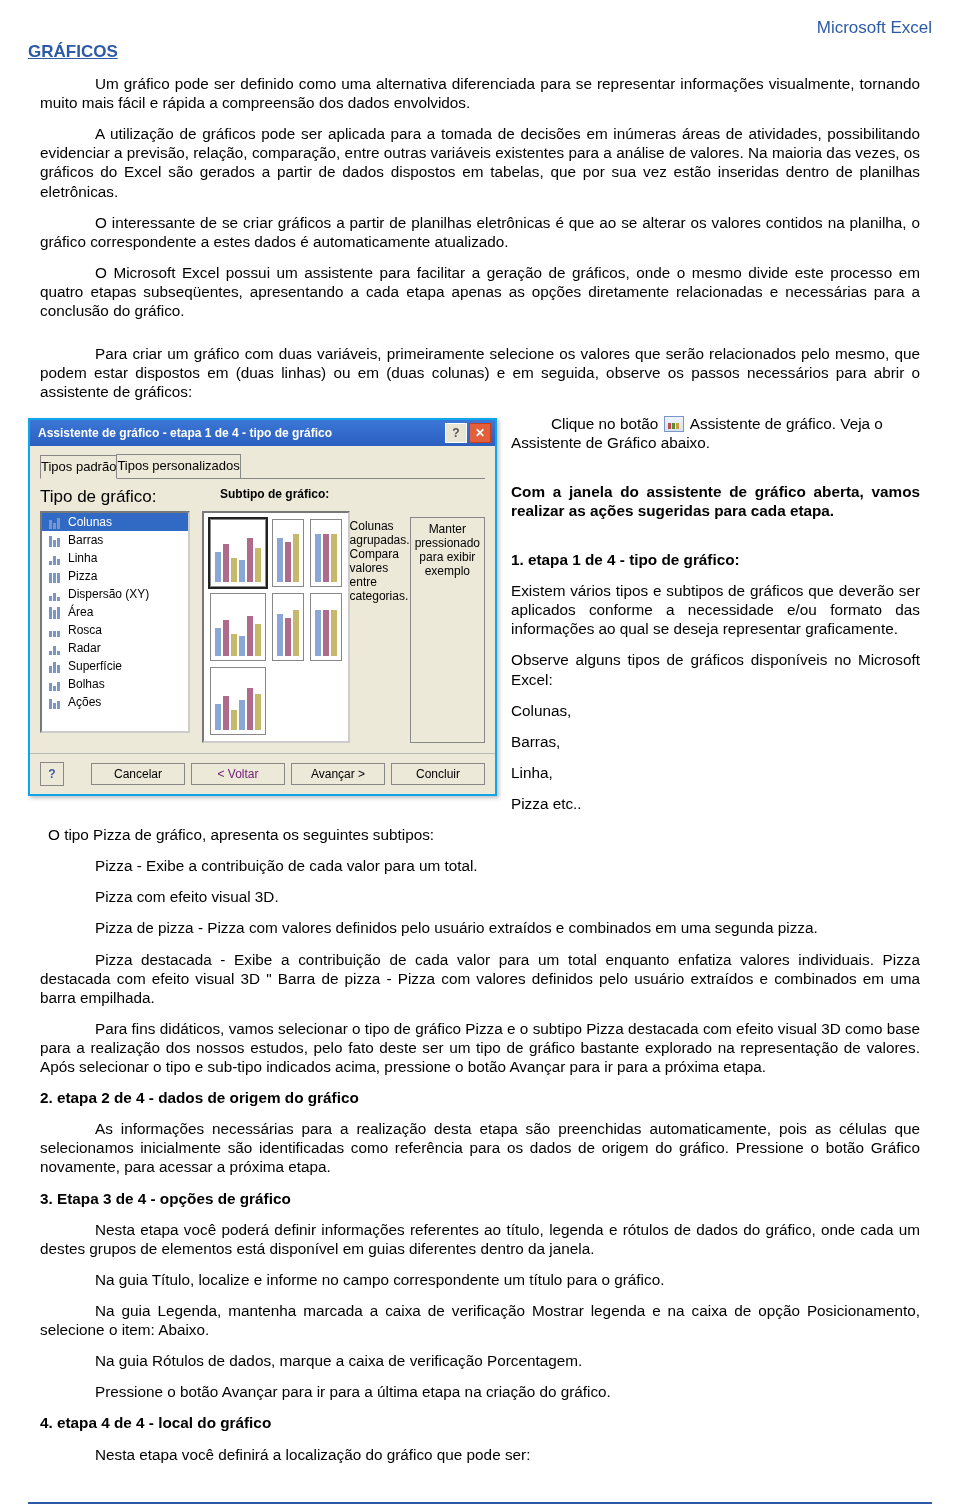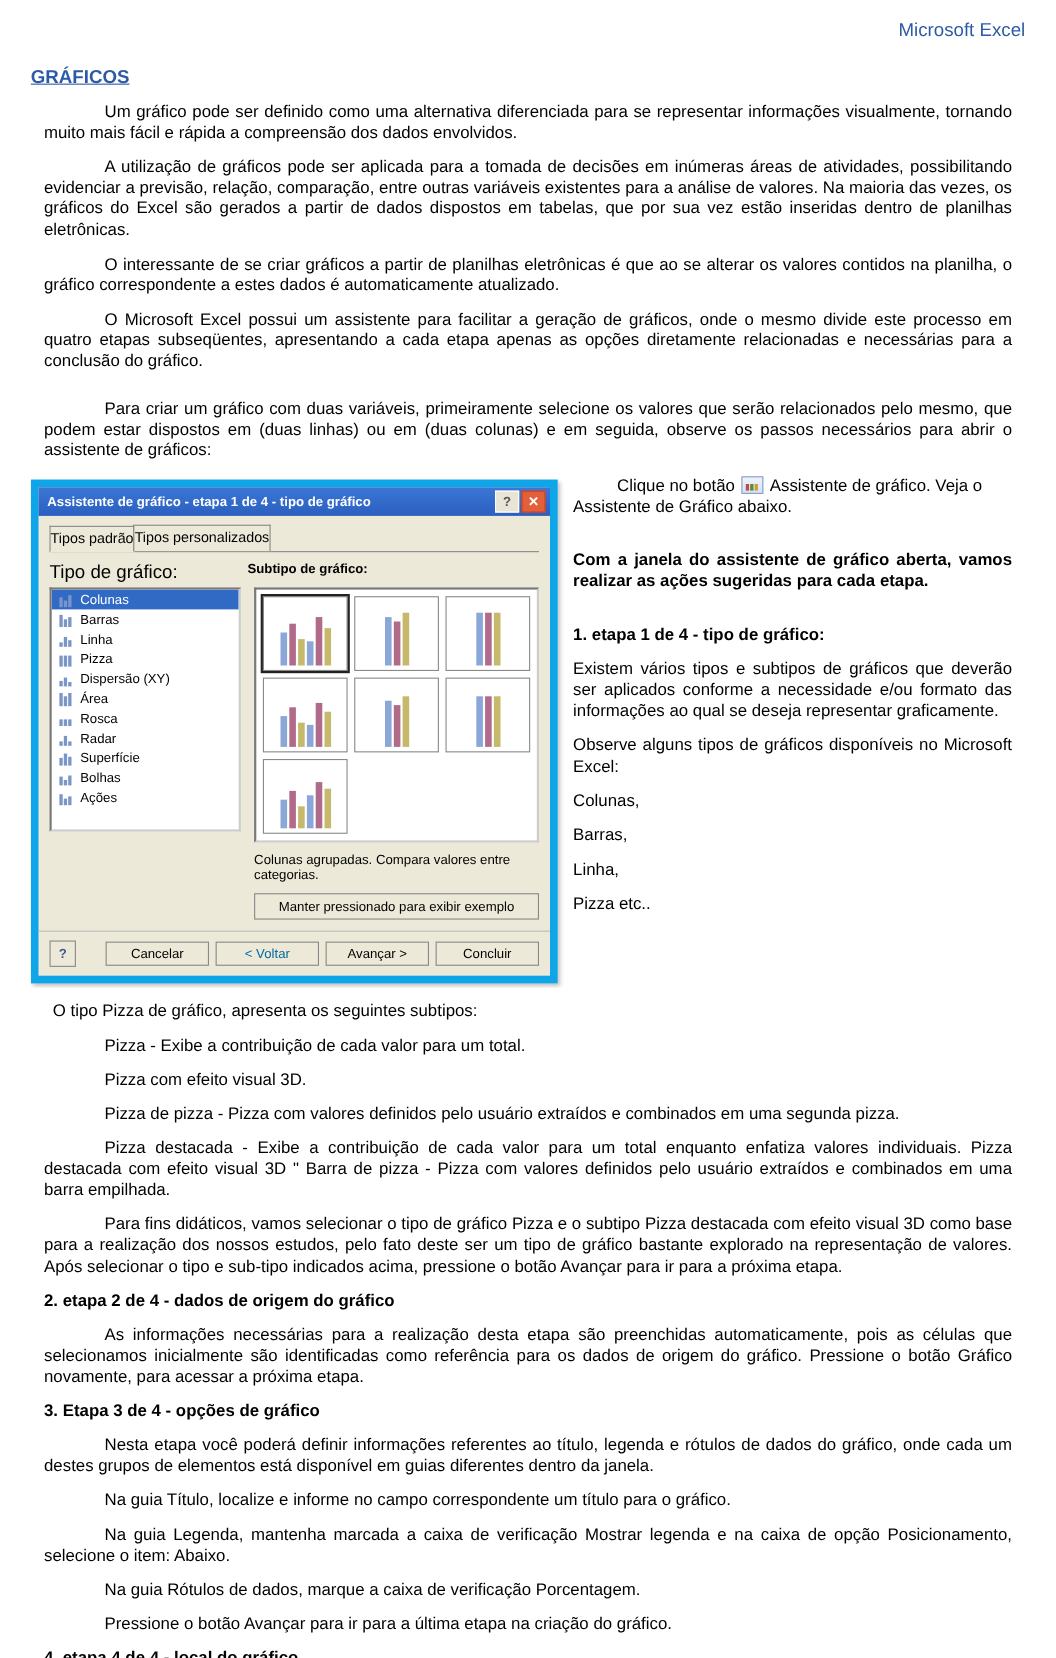--- a/index.html
+++ b/index.html
@@ -10,21 +10,21 @@
     background: #fff;
     width: 960px;
   }
   .page {
     padding: 18px 28px 10px 28px;
   }
   .header-right {
     text-align: right;
     color: #2d5aa6;
     font-size: 17px;
-    margin-bottom: 22px;
+    margin-bottom: 4px;
   }
   .section-title {
     color: #2d5aa6;
     font-weight: bold;
     text-decoration: underline;
     font-size: 17px;
   }
   p {
     margin: 12px;
     line-height: 1.25;
@@ -34,21 +34,21 @@
   .body-text { font-size: 15.3px; }
   b { font-weight: bold; }
   .wrap {
     overflow: hidden;
   }
   .dialog-float {
     float: left;
     margin: 4px 14px 4px 0;
     width: 465px;
     background: #ece9d8;
-    border: 7px solid #0ea5e9;
+    border: 2px solid #0ea5e9;
     box-shadow: 2px 2px 4px rgba(0,0,0,0.25);
     font-size: 12px;
     font-family: Tahoma, Arial, sans-serif;
   }
   .titlebar {
     background: linear-gradient(#3b77d6, #2b5fc0);
     color: #fff;
     height: 26px;
     display: flex;
     align-items: center;
@@ -90,21 +90,21 @@
   .li { display:flex; align-items:center; padding:2px 4px; gap:6px; }
   .li.sel { background:#316ac5; color:#fff; }
   .micon {
     width:16px; height:14px;
     display:flex; align-items:flex-end; justify-content:center; gap:1px;
   }
   .micon span { display:block; width:3px; background:#7a95c7; }
   .subtype-area {
     flex:1;
     margin-left:12px;
-    display:flex; flex-direction:column;
+    display:flex; flex-direction:row;
   }
   .grid {
     display:grid;
     grid-template-columns: repeat(3, 1fr);
     gap:6px;
     background:#fff;
     border:2px inset #ccc;
     padding:6px;
   }
   .thumb {
@@ -140,21 +140,21 @@
     display:flex;align-items:center;justify-content:center;font-weight:bold;color:#405a9a;
   }
   .dialog-footer .spacer { flex:1; }
   .dbtn {
     min-width:76px; padding:3px 8px;
     border:1px solid #888;
     background:#ece9d8;
     font-size:12px;
     text-align:center;
   }
-  .dbtn.disabled { color:#0369a1; }
+  .dbtn.disabled { color:#701a75; }
   .chart-icon {
     display:inline-block;
     width:18px;height:14px;
     vertical-align:middle;
     border:1px solid #7a95c7;
     background:linear-gradient(#eef3fb,#d6e2f4);
     position:relative;
     margin:0 2px;
   }
   .chart-icon::after{

